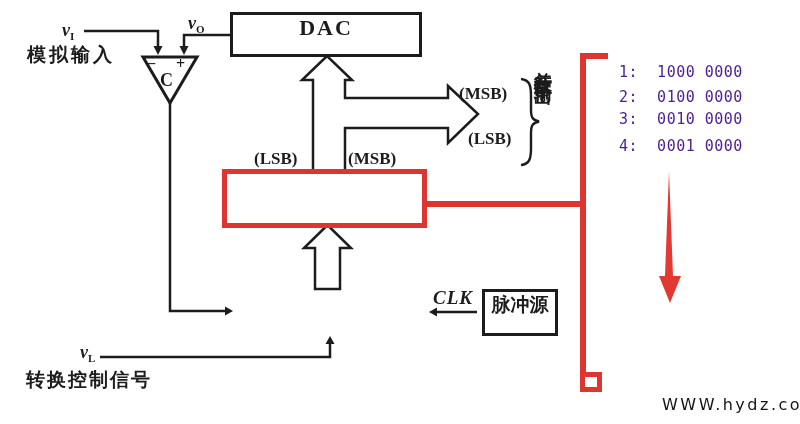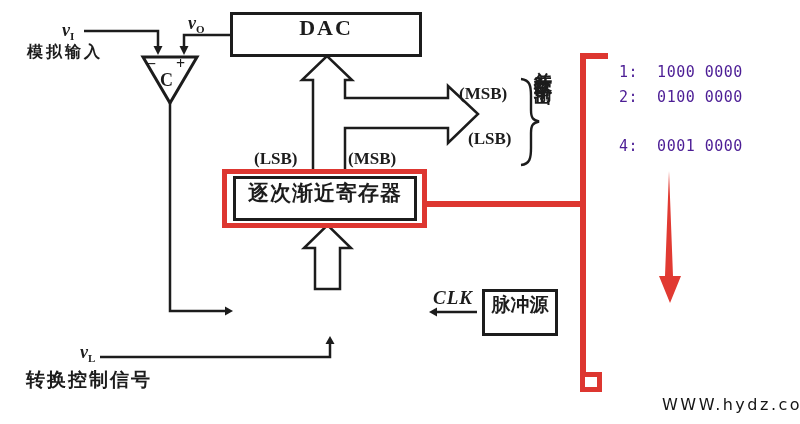--- a/index.html
+++ b/index.html
@@ -62,54 +62,52 @@
     <rect x="580" y="53" width="28" height="6" fill="#dd3630"></rect>
     <rect x="582.5" y="374.5" width="17" height="15" fill="#ffffff" stroke="#dd3630" stroke-width="5"></rect>
     <polygon fill="#e13a32" points="669,171 673,276 681,276 670,303 659,276 665,276"></polygon>
   </svg>
 
   <div class="box latin" style="left:230px;top:12px;width:192px;height:45px;font-size:22px;letter-spacing:2px;">
     <span>DAC</span>
   </div>
 
   <div class="abs" style="left:222px;top:169px;width:205px;height:59px;box-sizing:border-box;border:5px solid #dd3630;"></div>
-  <div class="box cn" style="left:233px;top:176px;width:184px;height:45px;font-size:21px;letter-spacing:1px;">
-    <span>逐次渐近寄存器</span>
-  </div>
 
 
   <div class="box cn" style="left:482px;top:289px;width:76px;height:47px;font-size:19px;">
     <span>脉冲源</span>
   </div>
 
   <div class="abs latin" style="left:147px;top:55px;font-size:16px;">−</div>
   <div class="abs latin" style="left:176px;top:55px;font-size:16px;">+</div>
   <div class="abs latin" style="left:160px;top:70px;font-size:18px;">C</div>
 
   <div class="abs latin ital" style="left:62px;top:20px;font-size:18px;text-align:right;">
     <span>v</span><span class="sub">I</span>
   </div>
-  <div class="abs cn" style="left:27px;top:42px;font-size:16px;letter-spacing:3px;">模拟输入</div>
+  <div class="abs cn" style="left:27px;top:42px;font-size:19px;letter-spacing:3px;">模拟输入</div>
 
   <div class="abs latin ital" style="left:188px;top:13px;font-size:18px;">
     <span>v</span><span class="sub">O</span>
   </div>
 
   <div class="abs latin ital" style="left:80px;top:342px;font-size:18px;">
     <span>v</span><span class="sub">L</span>
   </div>
   <div class="abs cn" style="left:26px;top:367px;font-size:19px;letter-spacing:2px;">转换控制信号</div>
 
   <div class="abs latin ital" style="left:433px;top:287px;font-size:19px;letter-spacing:1px;">CLK</div>
 
   <div class="abs buslabel" style="left:254px;top:149px;">(LSB)</div>
   <div class="abs buslabel" style="left:348px;top:149px;">(MSB)</div>
   <div class="abs buslabel" style="left:459px;top:84px;">(MSB)</div>
   <div class="abs buslabel" style="left:468px;top:129px;">(LSB)</div>
   <div class="abs cn" id="parallel-caption" style="left:533px;top:57px;height:130px;">并行数字输出</div>
 
   <div class="seqline" style="top:63px;">1:  1000 0000</div>
   <div class="seqline" style="top:88px;">2:  0100 0000</div>
+  <div class="seqline" style="top:110px;">3:  0010 0000</div>
   <div class="seqline" style="top:137px;">4:  0001 0000</div>
 
   <div class="abs" id="watermark" style="left:662px;top:395px;">WWW.hydz.com</div>
 
 </div>
 
 </body></html>

